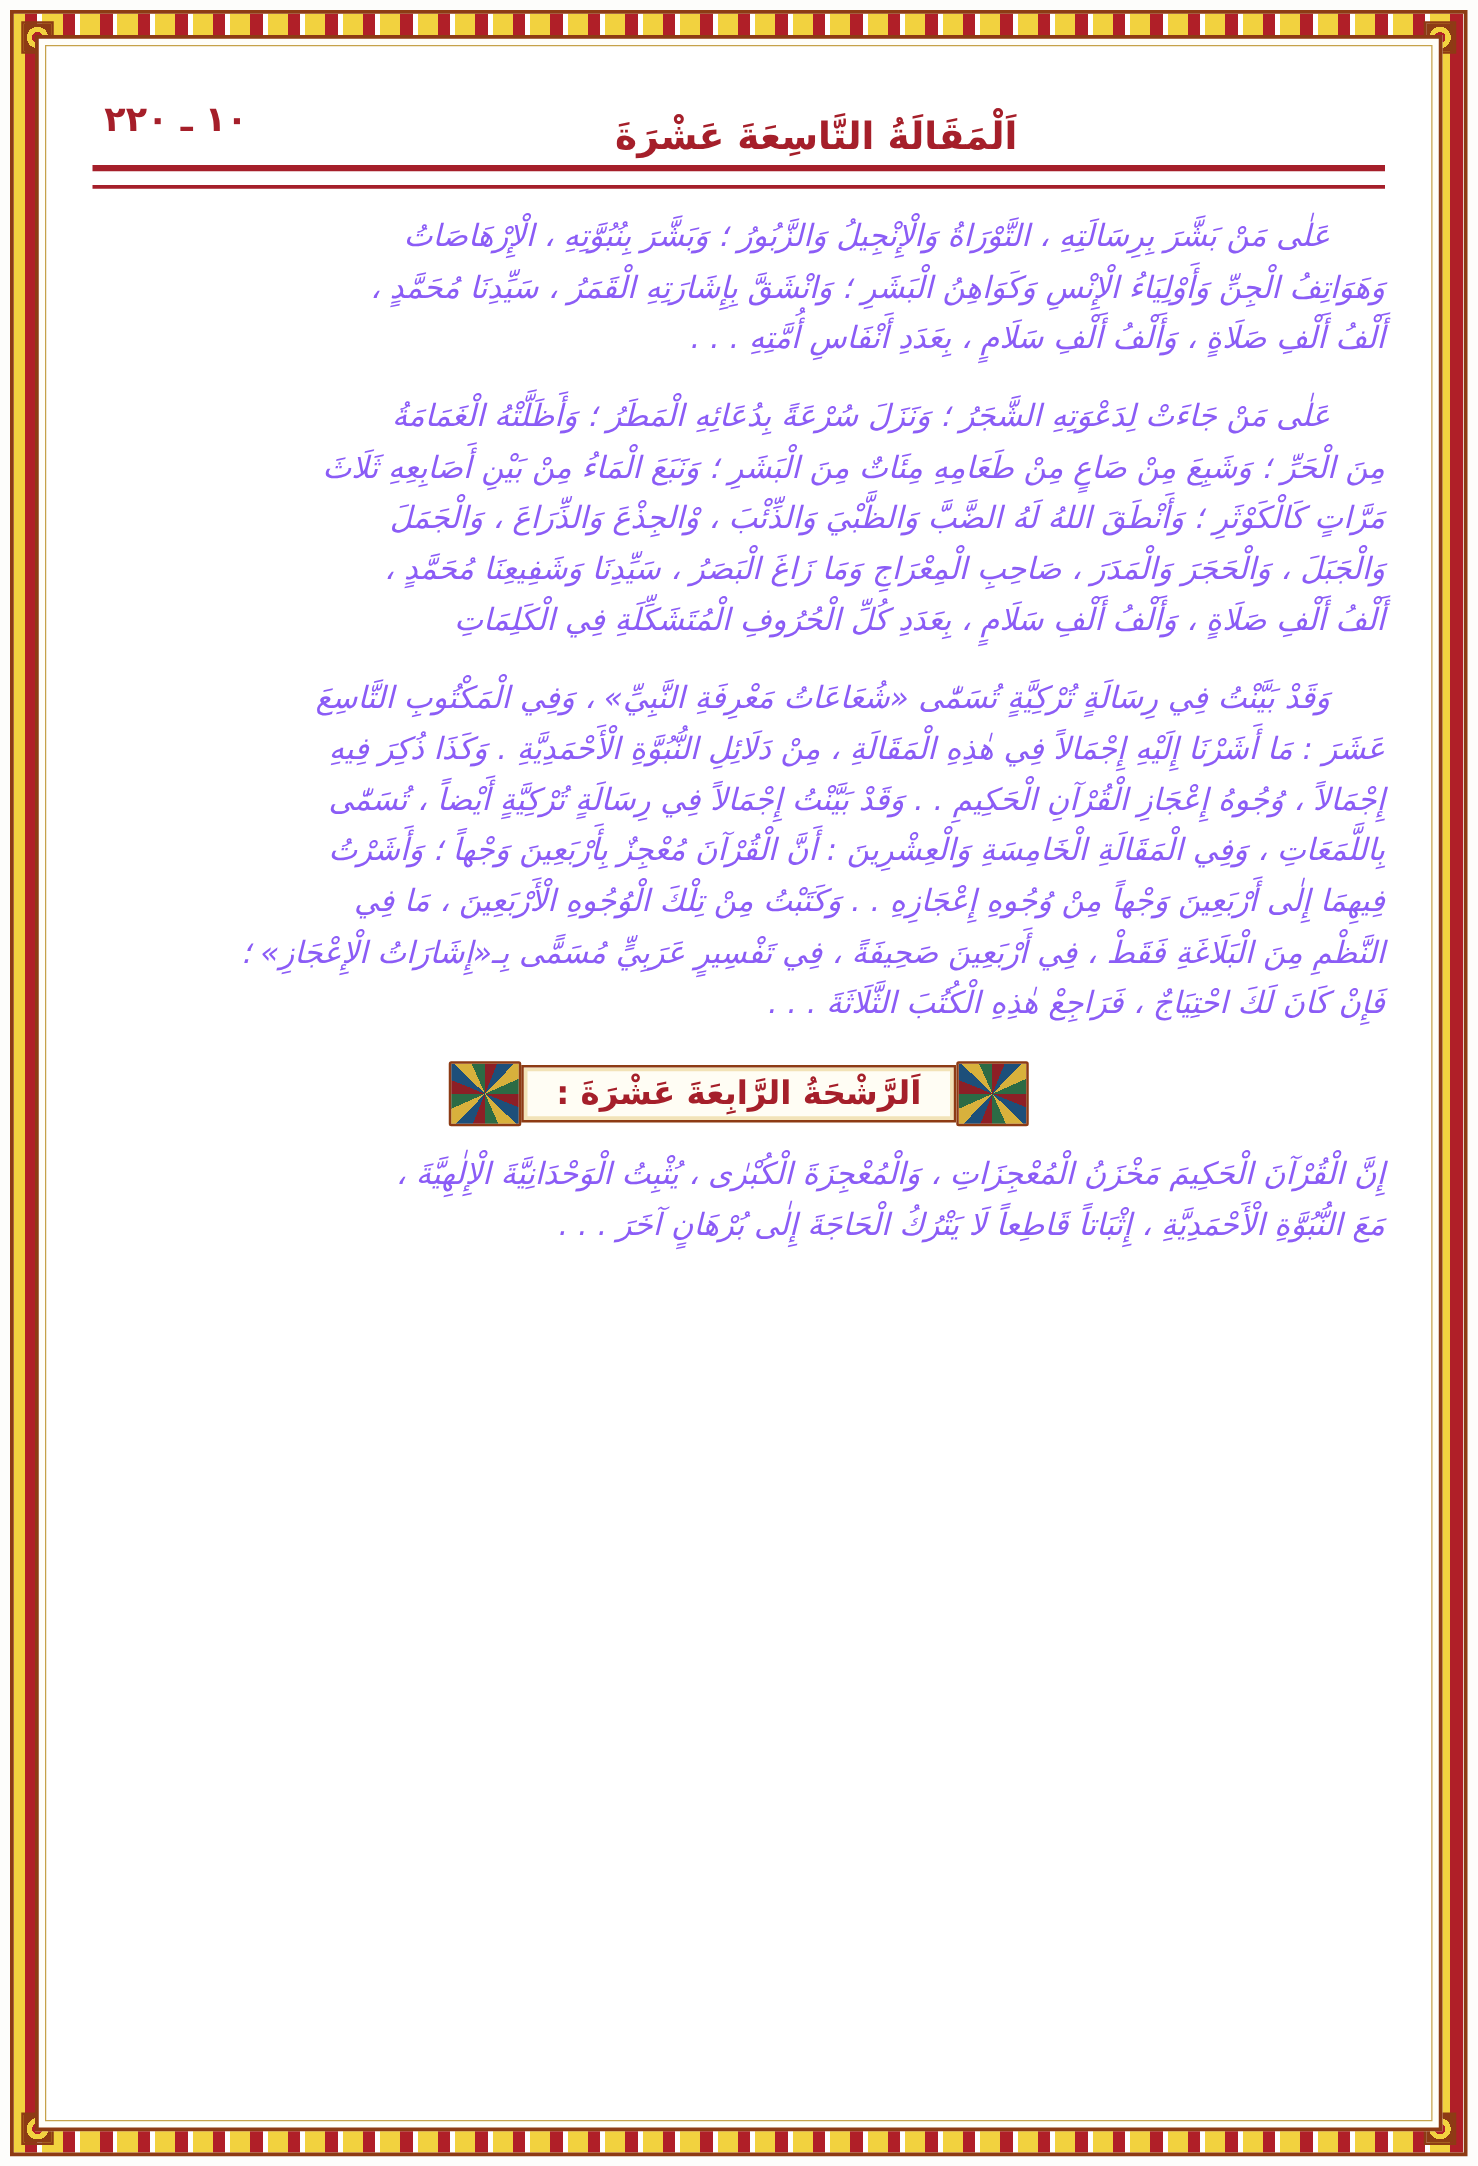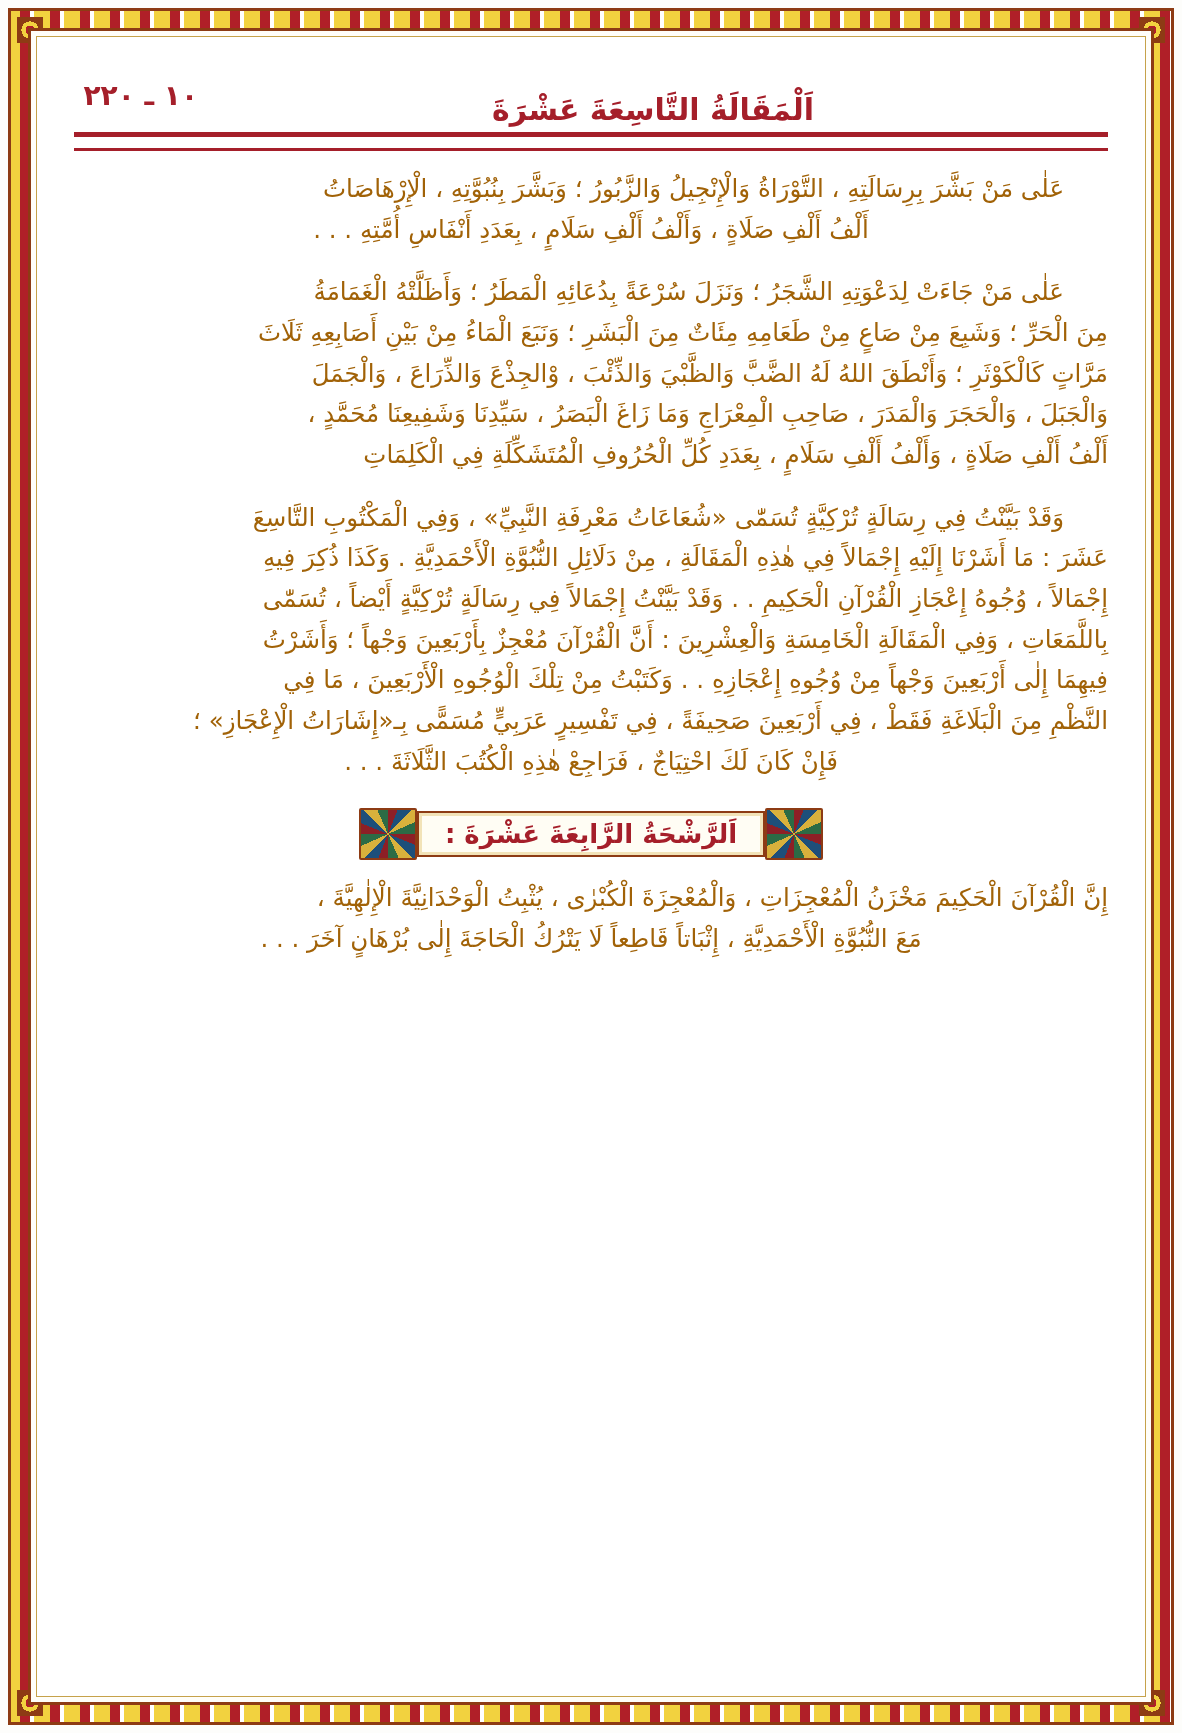--- a/index.html
+++ b/index.html
@@ -104,32 +104,33 @@
     margin:6px 0 18px 0;
     height:11px;
     border-top:5px solid #a51f2a;
     border-bottom:3px solid #a51f2a;
     background:#ffffff;
     background-clip:padding-box;
   }
 
   .para-lines{
     direction:rtl;
-    color:#a16207;
+    color:#8b5cf6;
     font-size:24.5px;
     line-height:1.66;
     margin:16px 0 22px 0;
+    font-style:italic;
   }
   .para-lines .ln{
     display:block;
     text-align:justify;
     white-space:nowrap;
   }
   .para-lines .ln.ind{ padding-right:44px; }
-  .para-lines .ln.last{ text-align:center; }
+  .para-lines .ln.last{ text-align:right; }
 
   
   .section-banner{
     display:flex;
     align-items:center;
     justify-content:center;
     gap:0px;
     margin:26px 0 18px 0;
     direction:rtl;
   }
@@ -178,20 +179,21 @@
   <div class="content">
 
     <div class="page-header">
       <div class="header-title">اَلْمَقَالَةُ التَّاسِعَةَ عَشْرَةَ</div>
       <div class="page-number">٢٢٠ ـ ١٠</div>
     </div>
     <div class="header-rule"></div>
 
     <div class="para-lines">
       <span class="ln ind">عَلٰى مَنْ بَشَّرَ بِرِسَالَتِهِ ، التَّوْرَاةُ وَالْإِنْجِيلُ وَالزَّبُورُ ؛ وَبَشَّرَ بِنُبُوَّتِهِ ، الْإِرْهَاصَاتُ</span>
+      <span class="ln">وَهَوَاتِفُ الْجِنِّ وَأَوْلِيَاءُ الْإِنْسِ وَكَوَاهِنُ الْبَشَرِ ؛ وَانْشَقَّ بِإِشَارَتِهِ الْقَمَرُ ، سَيِّدِنَا مُحَمَّدٍ ،</span>
       <span class="ln last">أَلْفُ أَلْفِ صَلَاةٍ ، وَأَلْفُ أَلْفِ سَلَامٍ ، بِعَدَدِ أَنْفَاسِ أُمَّتِهِ . . .</span>
     </div>
 
     <div class="para-lines">
       <span class="ln ind">عَلٰى مَنْ جَاءَتْ لِدَعْوَتِهِ الشَّجَرُ ؛ وَنَزَلَ سُرْعَةً بِدُعَائِهِ الْمَطَرُ ؛ وَأَظَلَّتْهُ الْغَمَامَةُ</span>
       <span class="ln">مِنَ الْحَرِّ ؛ وَشَبِعَ مِنْ صَاعٍ مِنْ طَعَامِهِ مِئَاتٌ مِنَ الْبَشَرِ ؛ وَنَبَعَ الْمَاءُ مِنْ بَيْنِ أَصَابِعِهِ ثَلَاثَ</span>
       <span class="ln">مَرَّاتٍ كَالْكَوْثَرِ ؛ وَأَنْطَقَ اللهُ لَهُ الضَّبَّ وَالظَّبْيَ وَالذِّئْبَ ، وْالجِذْعَ وَالذِّرَاعَ ، وَالْجَمَلَ</span>
       <span class="ln">وَالْجَبَلَ ، وَالْحَجَرَ وَالْمَدَرَ ، صَاحِبِ الْمِعْرَاجِ وَمَا زَاغَ الْبَصَرُ ، سَيِّدِنَا وَشَفِيعِنَا مُحَمَّدٍ ،</span>
       <span class="ln">أَلْفُ أَلْفِ صَلَاةٍ ، وَأَلْفُ أَلْفِ سَلَامٍ ، بِعَدَدِ كُلِّ الْحُرُوفِ الْمُتَشَكِّلَةِ فِي الْكَلِمَاتِ</span>
     </div>

